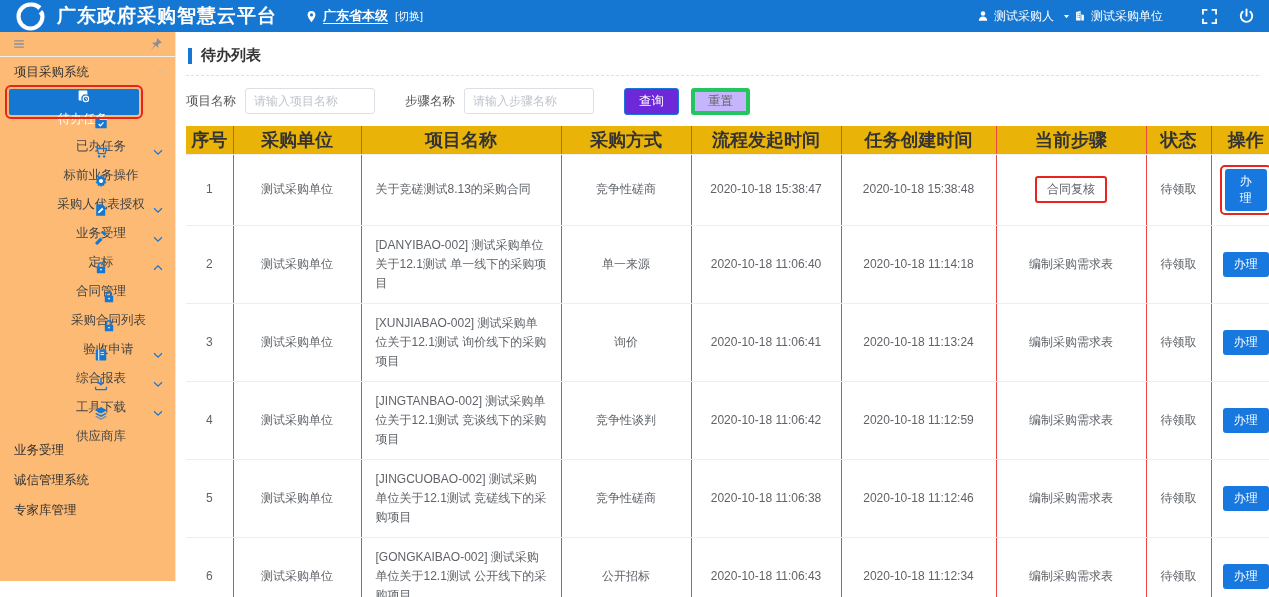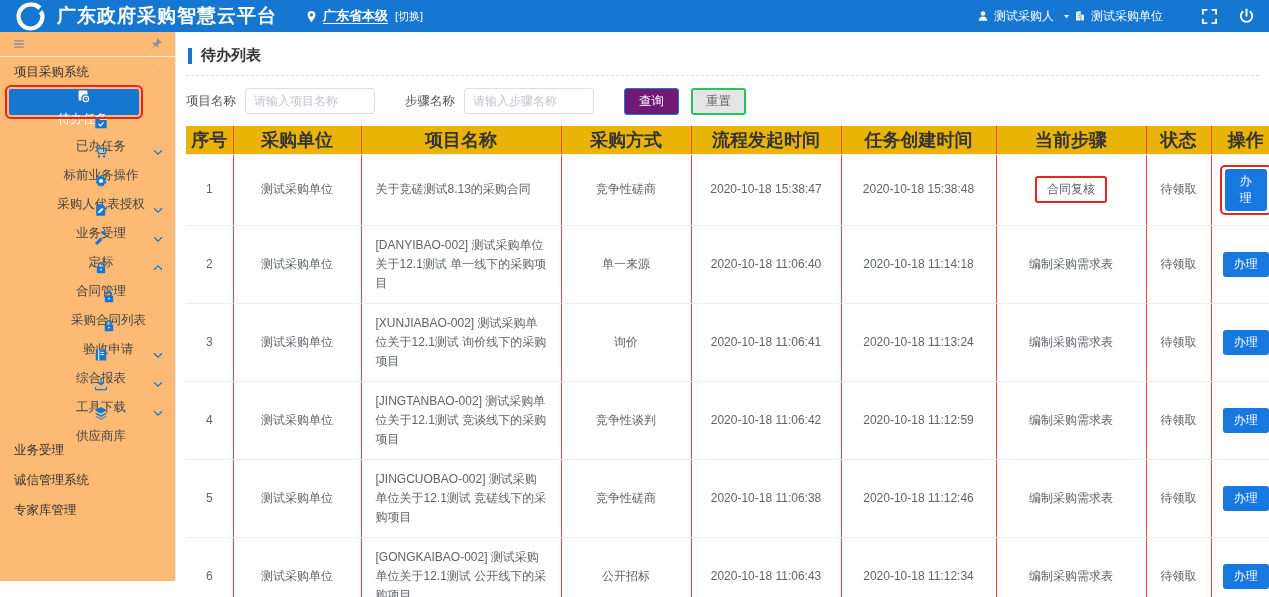--- a/index.html
+++ b/index.html
@@ -57,22 +57,22 @@
   .page-title { font-size:15px; font-weight:bold; margin:0; color:#333; }
 
   .filters { height:50px; display:flex; align-items:center; font-size:12.5px; color:#555; }
   .filter-group { display:flex; align-items:center; margin-right:30px; }
   .filter-group label { margin-right:9px; white-space:nowrap; }
   .filter-group input { width:130px; height:26px; border:1px solid #dcdfe6; border-radius:3px;
                         padding:0 8px; font-size:12px; color:#333; outline:none; }
   .filter-group input::placeholder { color:#c0c4cc; }
   .btn { height:27px; border-radius:3px; font-size:12.5px; cursor:pointer;
          font-family:inherit; }
-  .btn-primary { background:#701a75; color:#fff; border:1px solid #1677d9; padding:0 14px; }
-  .btn-plain { background:#e5e5e5; color:#666; border:2px solid #22c55e; padding:0 13px; margin-left:12px; }
+  .btn-primary { background:#6d28d9; color:#fff; border:1px solid #1677d9; padding:0 14px; }
+  .btn-plain { background:#c4b5fd; color:#666; border:4px solid #22c55e; padding:0 13px; margin-left:12px; }
 
   table { width:100%; border-collapse:collapse; table-layout:fixed; font-size:12px; color:#5f6368; }
   thead th { background:#eab308; color:#333; font-size:18px; font-weight:bold;
              height:28px; border-bottom:1px solid #ebeef5; padding:0 4px; }
   th:not(:first-child), td:not(:first-child) { border-left:1px solid #ef4444; }
   tbody td { border-bottom:1px solid #ebeef5; text-align:center; vertical-align:middle;
              padding:10px 8px; line-height:19px; word-break:break-all; }
   td.cell-project { text-align:left; padding:10px 14px; }
   .action-btn { background:#1778e0; color:#fff; border:none; border-radius:3px;
                 padding:4px 11px; font-size:12px; cursor:pointer; font-family:inherit; }

